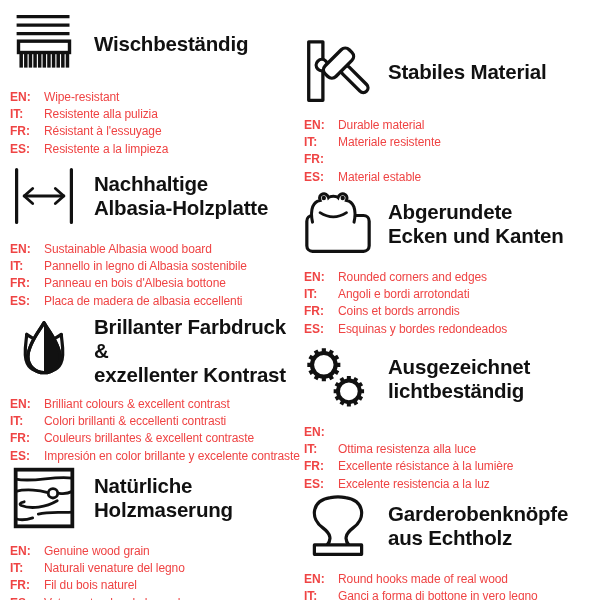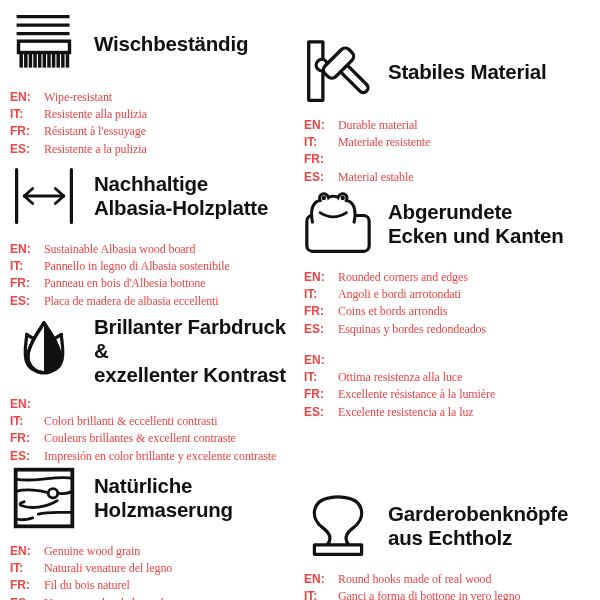--- a/index.html
+++ b/index.html
@@ -22,21 +22,21 @@
   .title{
     margin:0;font-size:20.5px;font-weight:bold;line-height:1.16;
     letter-spacing:-0.2px;white-space:pre-line;color:#111;
   }
   .langs{margin-top:9px;}
   .lang-row{
     display:grid;grid-template-columns:34px 1fr;
     font-size:12px;line-height:17.2px;color:#ef4444;
   }
   .lang-code{font-weight:bold;}
-  .lang-text{letter-spacing:-0.1px;font-family:Liberation Serif, serif;}
+  .lang-text{letter-spacing:-0.1px;}
   svg *{vector-effect:none;}
 </style>
 </head>
 <body>
 
 <div class="grid">
 
   <section class="block">
     <div class="head">
       <div class="icon">
@@ -68,21 +68,21 @@
       <div class="lang-row">
           <span class="lang-code">IT:</span>
           <span class="lang-text">Resistente alla pulizia</span>
         </div>
       <div class="lang-row">
           <span class="lang-code">FR:</span>
           <span class="lang-text">Résistant à l'essuyage</span>
         </div>
       <div class="lang-row">
           <span class="lang-code">ES:</span>
-          <span class="lang-text">Resistente a la pulizia</span>
+          <span class="lang-text">Resistente a la limpieza</span>
         </div>
     </div>
   </section>
 
   <section class="block right">
     <div class="head">
       <div class="icon">
         <svg viewBox="0 0 72 72" fill="none" stroke="#111" stroke-width="3.5" stroke-linejoin="round">
           <rect x="5" y="4" width="15" height="62" fill="#fff"></rect>
           <g transform="translate(-4 2) rotate(-45 42 26)">
@@ -195,37 +195,54 @@
           <path d="M36 6 C 39 12 53 28 53 42 C 53 52 45 59 36 59 Z" fill="#111" stroke="none"></path>
           <path d="M36 6 C 33 12 19 28 19 42 C 19 52 27 59 36 59 C 45 59 53 52 53 42 C 53 28 39 12 36 6 Z"></path>
         </svg>
       </div>
       <h2 class="title">Brillanter Farbdruck &amp;
 exzellenter Kontrast</h2>
     </div>
     <div class="langs">
       <div class="lang-row">
           <span class="lang-code">EN:</span>
+          <span class="lang-text">Brilliant colours &amp; excellent contrast</span>
         </div>
       <div class="lang-row">
           <span class="lang-code">IT:</span>
           <span class="lang-text">Colori brillanti &amp; eccellenti contrasti</span>
         </div>
       <div class="lang-row">
           <span class="lang-code">FR:</span>
           <span class="lang-text">Couleurs brillantes &amp; excellent contraste</span>
         </div>
       <div class="lang-row">
           <span class="lang-code">ES:</span>
           <span class="lang-text">Impresión en color brillante y excelente contraste</span>
         </div>
     </div>
   </section>
 
   <section class="block right">
+    <div class="head">
+      <div class="icon">
+        <svg viewBox="0 0 72 72" fill="none" stroke="#111">
+          <g transform="translate(21 21)">
+            <circle r="12.5" stroke-width="4.4"></circle>
+            <path stroke-width="4.4" d="M12 0L17.5 0M10.4 6L15.2 8.8M6 10.4L8.8 15.2M0 12L0 17.5M-6 10.4L-8.8 15.2M-10.4 6L-15.2 8.8M-12 0L-17.5 0M-10.4 -6L-15.2 -8.8M-6 -10.4L-8.8 -15.2M0 -12L0 -17.5M6 -10.4L8.8 -15.2M10.4 -6L15.2 -8.8"></path>
+          </g>
+          <g transform="translate(47.5 49) scale(0.92)">
+            <circle r="12.5" stroke-width="4.6"></circle>
+            <path stroke-width="4.6" d="M12 0L17.5 0M10.4 6L15.2 8.8M6 10.4L8.8 15.2M0 12L0 17.5M-6 10.4L-8.8 15.2M-10.4 6L-15.2 8.8M-12 0L-17.5 0M-10.4 -6L-15.2 -8.8M-6 -10.4L-8.8 -15.2M0 -12L0 -17.5M6 -10.4L8.8 -15.2M10.4 -6L15.2 -8.8"></path>
+          </g>
+        </svg>
+      </div>
+      <h2 class="title">Ausgezeichnet
+lichtbeständig</h2>
+    </div>
     <div class="langs">
       <div class="lang-row">
           <span class="lang-code">EN:</span>
         </div>
       <div class="lang-row">
           <span class="lang-code">IT:</span>
           <span class="lang-text">Ottima resistenza alla luce</span>
         </div>
       <div class="lang-row">
           <span class="lang-code">FR:</span>

